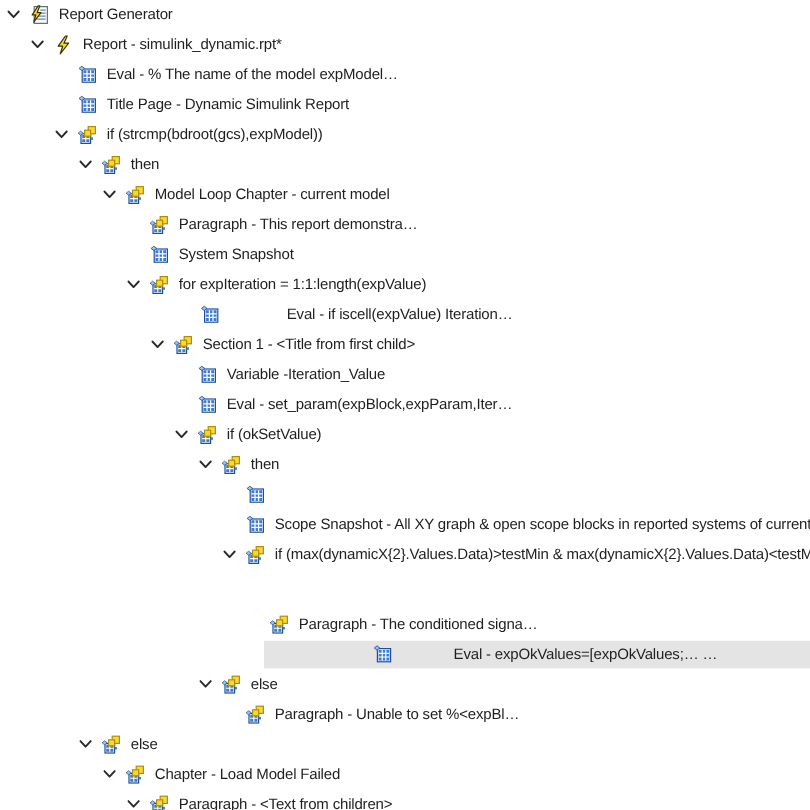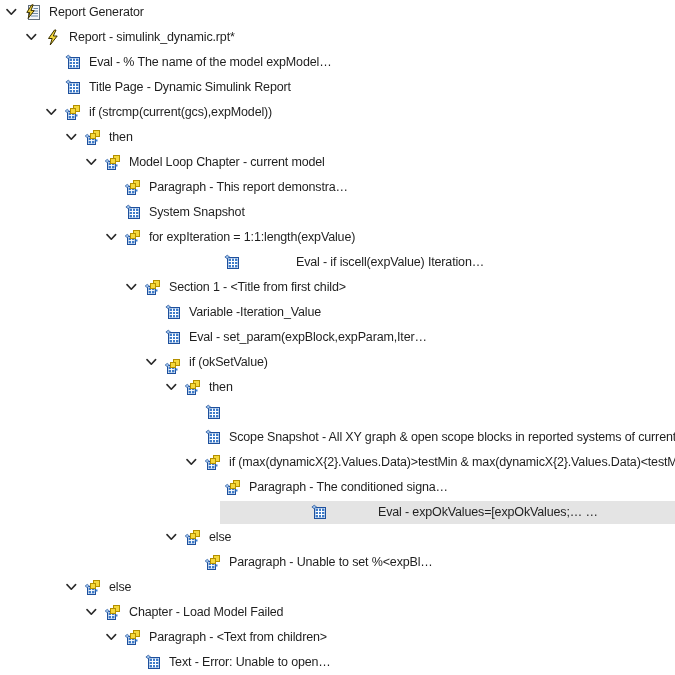--- a/index.html
+++ b/index.html
@@ -178,21 +178,21 @@
     <g stroke="#ffffff" stroke-width="0.9">
       <line x1="3.5" y1="11.5" x2="9.5" y2="11.5"></line>
       <line x1="6.5" y1="8.5" x2="6.5" y2="14.5"></line>
     </g>
     <rect x="8.5" y="1.5" width="6" height="6" fill="#f5d83c" stroke="#b38f00" stroke-width="1"></rect>
     <rect x="5.5" y="4.5" width="5" height="5" fill="#f5d83c" stroke="#b38f00" stroke-width="1"></rect>
     <polygon points="2.2,5.3 4.4,7.0 2.2,8.7 0.1,7.0" fill="#9dc1e8" stroke="#1d4f9c" stroke-width="0.6"></polygon>
     <rect x="10.5" y="10.5" width="2" height="2" fill="#3f7cc9"></rect>
   </svg>
         </span>
-        <span class="label" style="color: rgb(31, 31, 31);">if (strcmp(current(gcs),expModel))</span>
+        <span class="label" style="color: rgb(31, 31, 31);">if (strcmp(bdroot(gcs),expModel))</span>
       </div>
     </div>
     <div class="row">
       <div class="rowinner" style="padding-left: 65px;">
         <span class="chev has">
           <svg width="11" height="9" viewBox="0 0 11 9" xmlns="http://www.w3.org/2000/svg">
     <path d="M1 1.6 L5.3 6.2 L9.6 1.6" fill="none" stroke="#2b2b2b" stroke-width="1.6" stroke-linecap="round" stroke-linejoin="round"></path>
   </svg>
         </span>
         <span class="gap"></span>
@@ -298,21 +298,21 @@
     <rect x="8.5" y="1.5" width="6" height="6" fill="#f5d83c" stroke="#b38f00" stroke-width="1"></rect>
     <rect x="5.5" y="4.5" width="5" height="5" fill="#f5d83c" stroke="#b38f00" stroke-width="1"></rect>
     <polygon points="2.2,5.3 4.4,7.0 2.2,8.7 0.1,7.0" fill="#9dc1e8" stroke="#1d4f9c" stroke-width="0.6"></polygon>
     <rect x="10.5" y="10.5" width="2" height="2" fill="#3f7cc9"></rect>
   </svg>
         </span>
         <span class="label" style="color: rgb(31, 31, 31);">for expIteration = 1:1:length(expValue)</span>
       </div>
     </div>
     <div class="row">
-      <div class="rowinner" style="padding-left: 108px; gap: 48px;">
+      <div class="rowinner" style="padding-left: 51px; gap: 48px;">
         <span class="chev"></span>
         <span class="gap"></span>
         <span class="icon">
   <svg width="17" height="17" viewBox="0 0 17 17" xmlns="http://www.w3.org/2000/svg">
     <rect x="3.5" y="3.5" width="11" height="11" fill="#ffffff" stroke="#1d4f9c" stroke-width="1"></rect>
     <rect x="4.5" y="4.5" width="9" height="9" fill="#3f7cc9"></rect>
     <g stroke="#ffffff" stroke-width="1">
       <line x1="4.5" y1="7.5" x2="13.5" y2="7.5"></line>
       <line x1="4.5" y1="10.5" x2="13.5" y2="10.5"></line>
       <line x1="7.5" y1="4.5" x2="7.5" y2="13.5"></line>
@@ -383,21 +383,21 @@
       <line x1="7.5" y1="4.5" x2="7.5" y2="13.5"></line>
       <line x1="10.5" y1="4.5" x2="10.5" y2="13.5"></line>
     </g>
     <polygon points="3.2,1.2 5.6,3.0 3.2,4.8 0.9,3.0" fill="#9dc1e8" stroke="#1d4f9c" stroke-width="0.7"></polygon>
   </svg>
         </span>
         <span class="label" style="color: rgb(31, 31, 31);">Eval - set_param(expBlock,expParam,Iter…</span>
       </div>
     </div>
     <div class="row">
-      <div class="rowinner" style="padding-left: 145px; align-items: flex-end;">
+      <div class="rowinner" style="padding-left: 145px;">
         <span class="chev has">
           <svg width="11" height="9" viewBox="0 0 11 9" xmlns="http://www.w3.org/2000/svg">
     <path d="M1 1.6 L5.3 6.2 L9.6 1.6" fill="none" stroke="#2b2b2b" stroke-width="1.6" stroke-linecap="round" stroke-linejoin="round"></path>
   </svg>
         </span>
         <span class="gap"></span>
         <span class="icon">
   <svg width="17" height="17" viewBox="0 0 17 17" xmlns="http://www.w3.org/2000/svg">
     <rect x="2.5" y="7.5" width="8" height="8" fill="#ffffff" stroke="#1d4f9c" stroke-width="1"></rect>
     <rect x="3.5" y="8.5" width="6" height="6" fill="#3f7cc9"></rect>
@@ -497,21 +497,21 @@
     <rect x="8.5" y="1.5" width="6" height="6" fill="#f5d83c" stroke="#b38f00" stroke-width="1"></rect>
     <rect x="5.5" y="4.5" width="5" height="5" fill="#f5d83c" stroke="#b38f00" stroke-width="1"></rect>
     <polygon points="2.2,5.3 4.4,7.0 2.2,8.7 0.1,7.0" fill="#9dc1e8" stroke="#1d4f9c" stroke-width="0.6"></polygon>
     <rect x="10.5" y="10.5" width="2" height="2" fill="#3f7cc9"></rect>
   </svg>
         </span>
         <span class="label" style="color: rgb(31, 31, 31);">if (max(dynamicX{2}.Values.Data)&gt;testMin &amp; max(dynamicX{2}.Values.Data)&lt;testMax)</span>
       </div>
     </div>
     <div class="row">
-      <div class="rowinner" style="padding-left: 205px;">
+      <div class="rowinner" style="padding-left: 205px; margin-top: 33px;">
         <span class="chev"></span>
         <span class="gap"></span>
         <span class="icon">
   <svg width="17" height="17" viewBox="0 0 17 17" xmlns="http://www.w3.org/2000/svg">
     <rect x="2.5" y="7.5" width="8" height="8" fill="#ffffff" stroke="#1d4f9c" stroke-width="1"></rect>
     <rect x="3.5" y="8.5" width="6" height="6" fill="#3f7cc9"></rect>
     <g stroke="#ffffff" stroke-width="0.9">
       <line x1="3.5" y1="11.5" x2="9.5" y2="11.5"></line>
       <line x1="6.5" y1="8.5" x2="6.5" y2="14.5"></line>
     </g>

